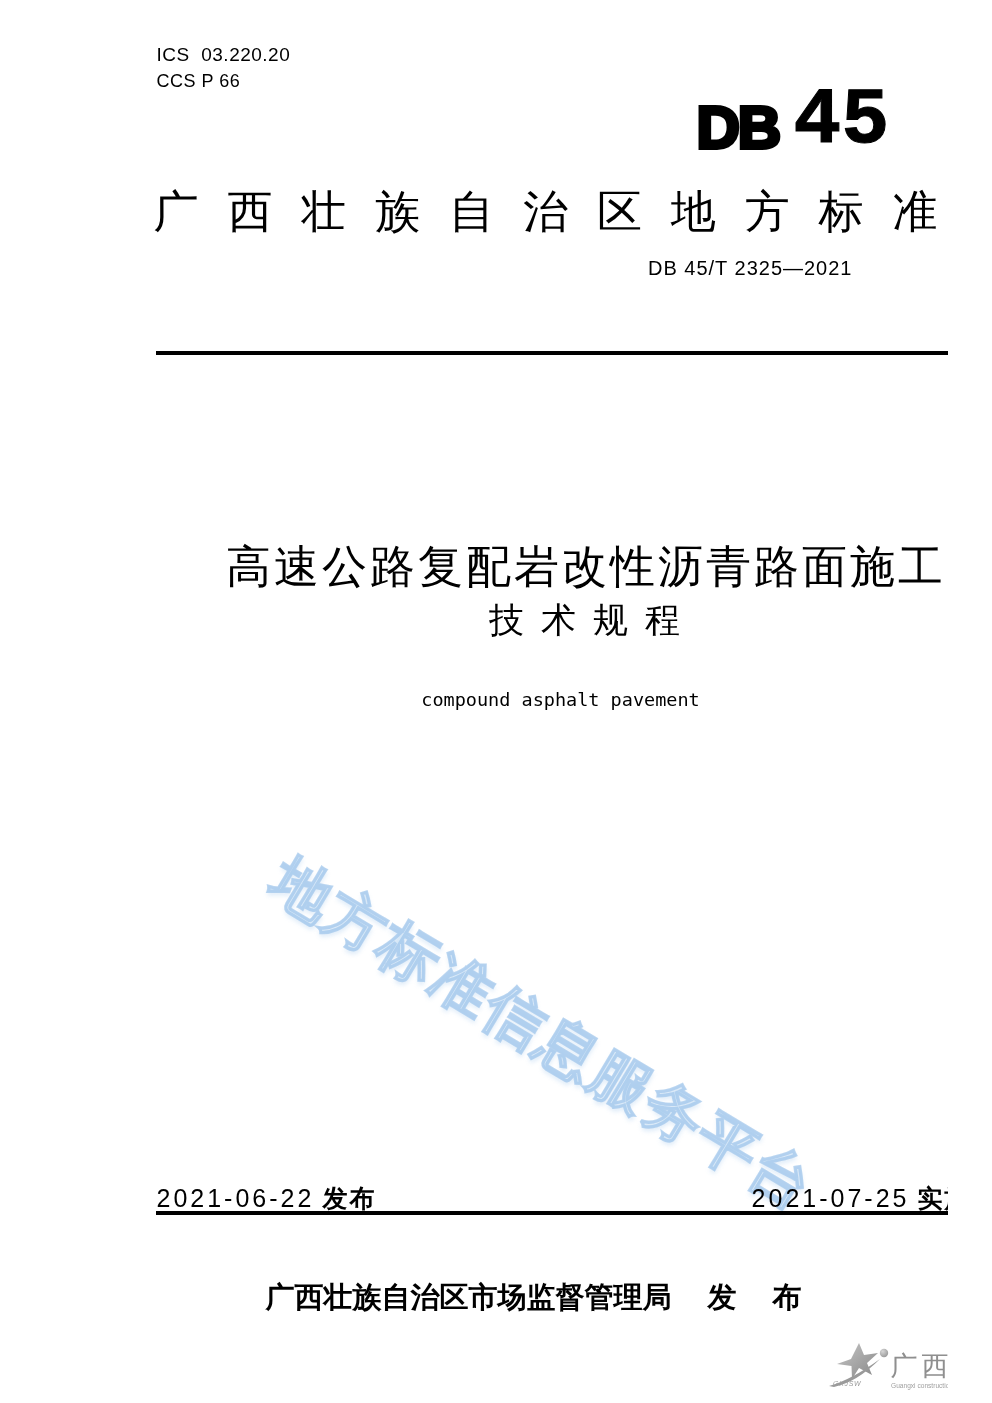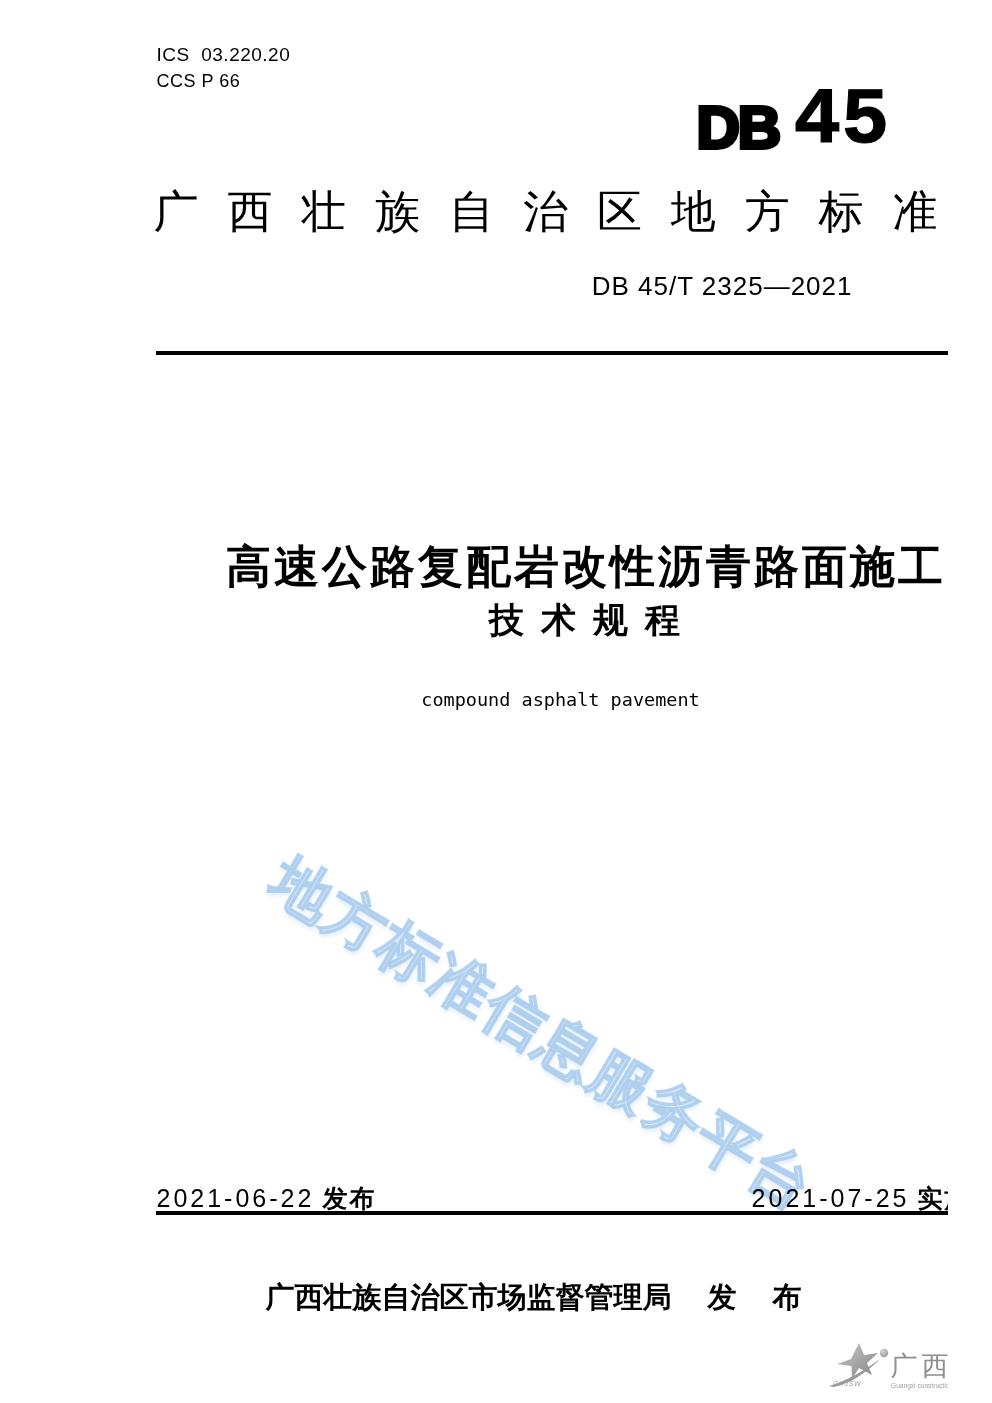--- a/index.html
+++ b/index.html
@@ -25,28 +25,28 @@
   }
 
   
   .region-title {
     position:absolute; left:109px; top:187px; width:812px;
     font-size:45px; line-height:1.1;
     text-align:justify; text-align-last:justify; text-justify:inter-character;
     white-space:nowrap; letter-spacing:28px; overflow:hidden;
   }
 
-  .std-no { position:absolute; top:271px; right:95px; font-size:26px; letter-spacing:1px; white-space:pre; }
+  .std-no { position:absolute; top:257px; right:95px; font-size:20px; letter-spacing:1px; white-space:pre; }
 
   .rule { position:absolute; left:111px; width:809px; height:4px; background:#000; }
   .rule.top    { top:351px; }
   .rule.bottom { top:1211px; }
 
   
-  .title-block { position:absolute; left:137px; width:806px; top:544px; text-align:center; font-weight:bold; }
+  .title-block { position:absolute; left:137px; width:806px; top:544px; text-align:center; font-weight:normal; }
   .title-cn-1 { font-size:45px; line-height:1; letter-spacing:3px; text-indent:3px; }
   .title-cn-2 { font-size:35px; line-height:1; letter-spacing:17px; text-indent:17px; margin-top:13px; }
 
   
   .en-block {
     position:absolute; left:113px; width:806px; top:684px; text-align:center;
     font-family:"DejaVu Sans Mono", monospace; font-size:18.5px; line-height:31px;
   }
 
   

